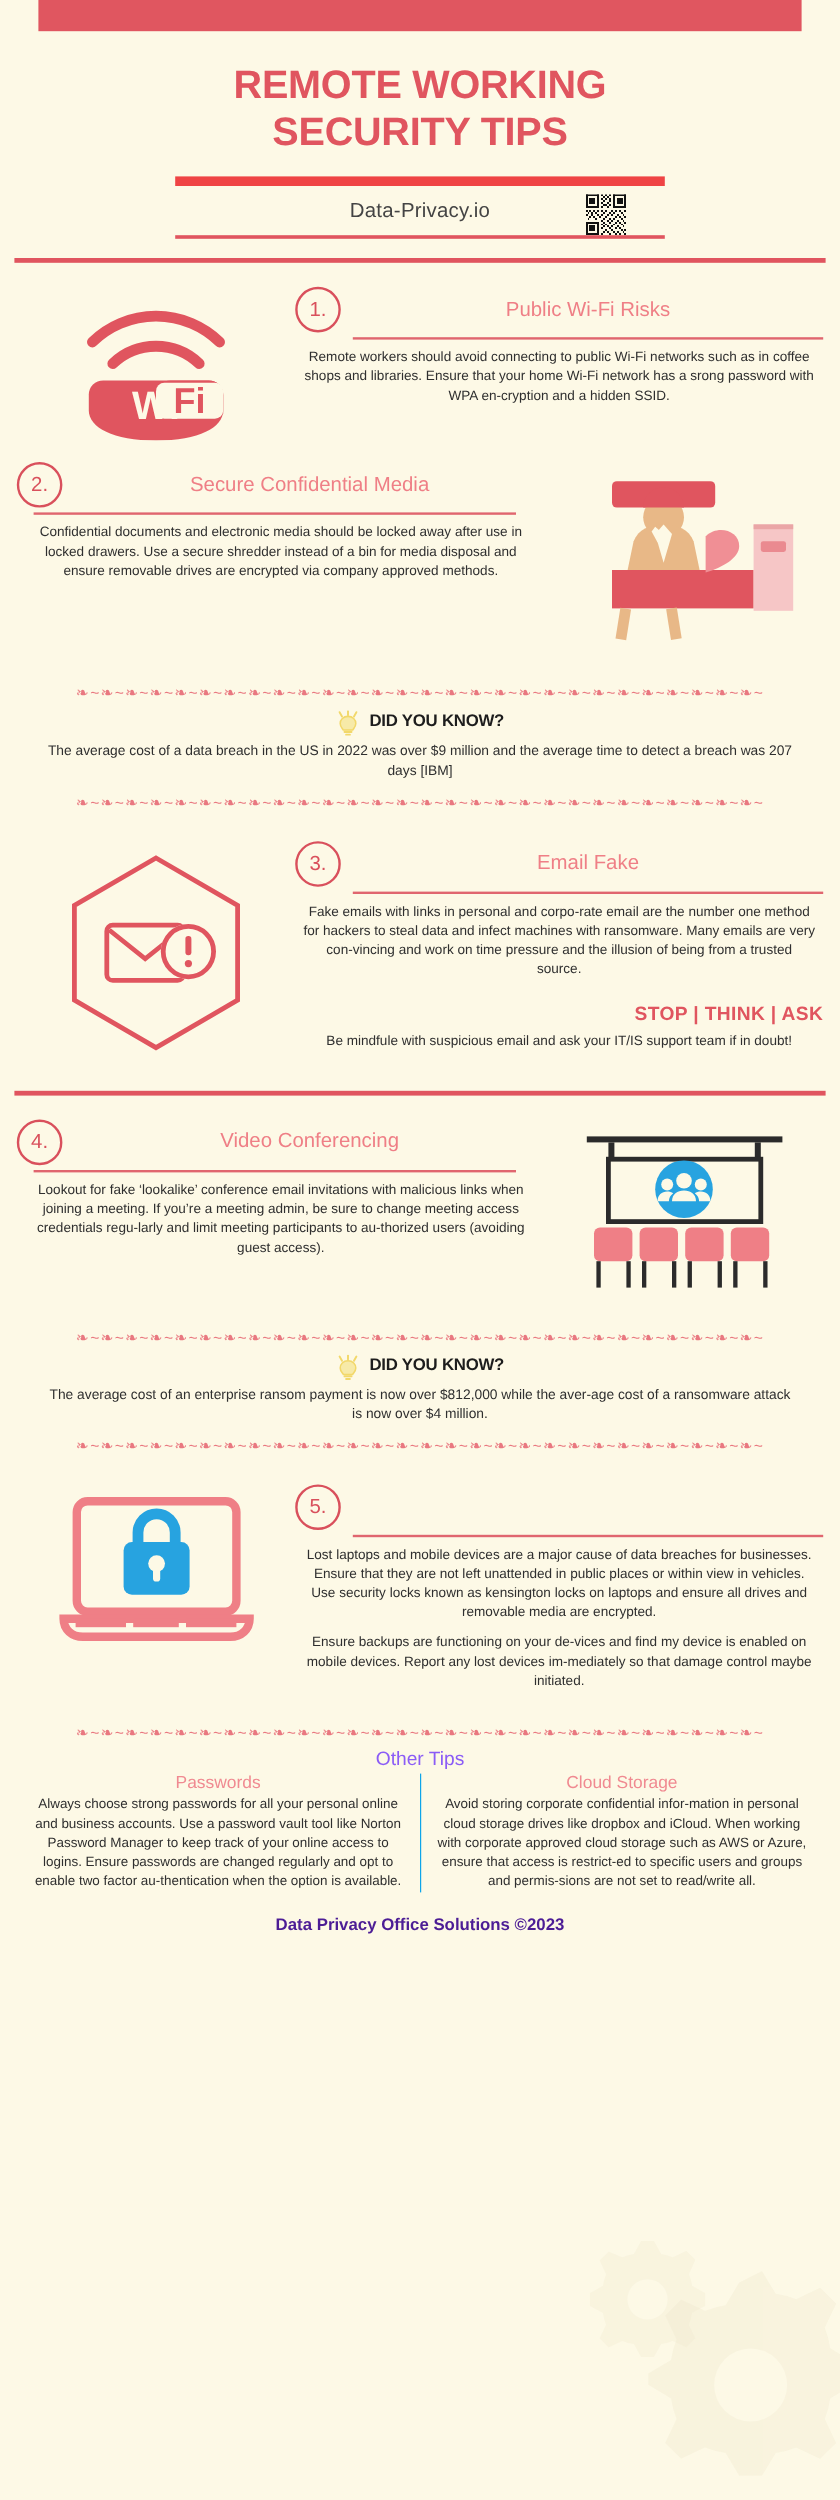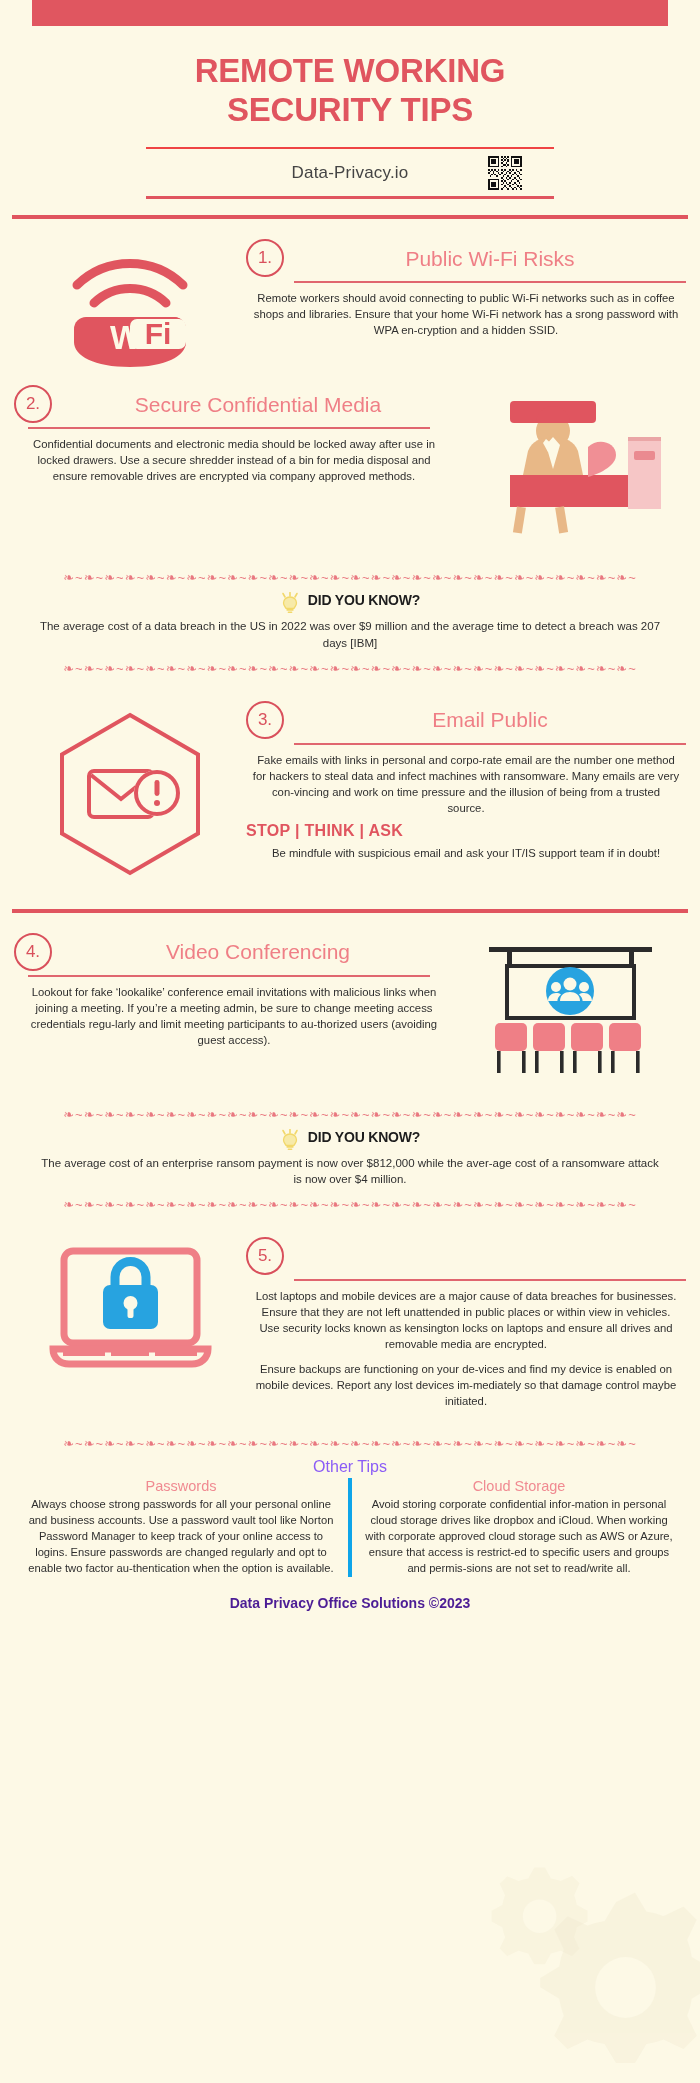--- a/index.html
+++ b/index.html
@@ -54,21 +54,21 @@
     color: #e0555f;
     font-weight: bold;
     font-size: 33px;
     line-height: 1.17;
     letter-spacing: -0.2px;
   }
 
   .brand-row {
     margin: 18px auto 0;
     width: 408px;
-    border-top: 2px solid #ef4444;
+    border-top: 8px solid #ef4444;
     border-bottom: 3px solid #e0555f;
     padding: 7px 0 7px;
     display: flex;
     align-items: center;
     justify-content: center;
     position: relative;
     height: 52px;
   }
   .brand-name {
     font-size: 17px;
@@ -123,21 +123,21 @@
     font-size: 17px;
     display: flex;
     align-items: center;
     justify-content: center;
     font-weight: 500;
   }
   .tip-title {
     flex: 1;
     text-align: center;
     color: #ef7f86;
-    font-size: 21px;
+    font-size: 17px;
     line-height: 1.2;
   }
   .tip-rule {
     height: 2px;
     background: #e0666f;
     margin: 4px 0 7px 48px;
   }
   .tip-text {
     text-align: center;
     font-size: 11.3px;
@@ -145,22 +145,22 @@
     color: #2f2f2f;
     padding: 0 6px;
   }
   .tip-text p { margin-bottom: 0; }
   .tip-text p + p { margin-top: 9px; }
 
   .stk {
     color: #e0555f;
     font-weight: bold;
     font-size: 16px;
-    text-align: left;
-    margin: 6px 0 5px;
+    text-align: right;
+    margin: 21px 0 5px;
     letter-spacing: .3px;
   }
 
   
   .dyk { padding: 4px 10px 2px; }
   .flourish {
     height: 17px;
     width: 100%;
     overflow: hidden;
     line-height: 17px;
@@ -203,21 +203,21 @@
   }
   .other-cols {
     display: flex;
     gap: 0;
     align-items: flex-start;
   }
   .other-col {
     flex: 1 1 0;
     padding: 0 12px;
   }
-  .other-col + .other-col { border-left: 4px solid #0ea5e9; }
+  .other-col + .other-col { border-left: 1px solid #0ea5e9; }
   .other-col h4 {
     text-align: center;
     color: #f08a91;
     font-size: 14.5px;
     font-weight: normal;
     margin-bottom: 3px;
   }
   .other-col p {
     font-size: 11.2px;
     line-height: 1.42;
@@ -463,21 +463,21 @@
         <path d="M46 66l30 24 30-24" fill="none" stroke="#e0555f" stroke-width="4"></path>
         <circle cx="112" cy="84" r="23" fill="#fdf9e6"></circle>
         <circle cx="112" cy="84" r="21" fill="none" stroke="#e0555f" stroke-width="4"></circle>
         <rect x="109.5" y="71" width="5" height="16" rx="2.4" fill="#e0555f"></rect>
         <circle cx="112" cy="94" r="3" fill="#e0555f"></circle>
       </svg>
     </div>
     <div class="tip-body">
       <div class="tip-head">
         <div class="tip-num">3.</div>
-        <div class="tip-title">Email Public</div>
+        <div class="tip-title">Email Fake</div>
       </div>
       <div class="tip-rule"></div>
       <div class="tip-text">
         <p>Fake emails with links in personal and corpo-rate email are the number one method for hackers to steal data and infect machines with ransomware. Many emails are very con-vincing and work on time pressure and the illusion of being from a trusted source.</p>
       </div>
       <div class="stk">STOP | THINK | ASK</div>
       <div class="tip-text">Be mindfule with suspicious email and ask your IT/IS support team if in doubt!</div>
     </div>
   </div>
 

